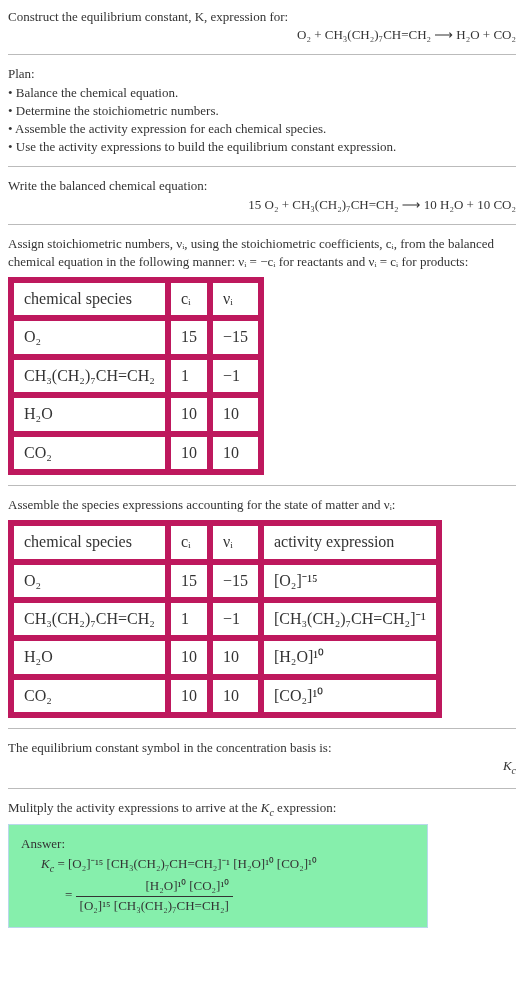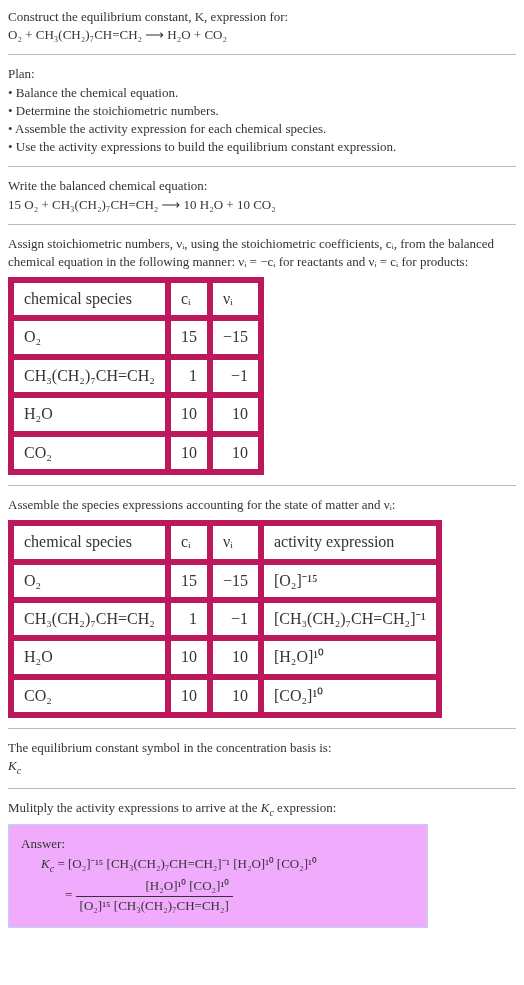--- a/index.html
+++ b/index.html
@@ -1,25 +1,25 @@
 <!DOCTYPE html>
 <html><head>
 <meta charset="utf-8">
 <style>
 * { box-sizing: border-box; margin: 0; padding: 0; }
 body { font-family: Georgia, 'Times New Roman', serif; font-size: 13px; color: #333; background: #fff; padding: 8px; width: 524px; line-height: 1.4; }
 .section { margin-bottom: 8px; }
 hr.sep { border: none; border-top: 1px solid #bbb; margin: 10px 0; }
-.formula { font-family: Georgia, serif; }
+.formula { font-family: Georgia, serif; text-align: right; }
 sub { font-size: 10px; vertical-align: sub; }
 table { border-collapse: collapse; margin: 6px 0; }
 th, td { border: 6px solid #be185d; padding: 5px 10px; text-align: left; font-size: 16px; }
 th { font-weight: normal; }
-td.num { text-align: right; }
-.answer-box { background: #f0abfc; border: 1px solid #b8d8ea; padding: 10px 12px; margin-top: 4px; max-width: 420px; }
+td.num { }
+.answer-box { background: #86efac; border: 1px solid #b8d8ea; padding: 10px 12px; margin-top: 4px; max-width: 420px; }
 .answer-box .indent { padding-left: 20px; }
 .frac { display: inline-block; vertical-align: middle; text-align: right; }
 .frac .num { display: block; border-bottom: 1px solid #333; padding: 0 4px; }
 .frac .den { display: block; padding: 0 4px; }
 .eqline { margin: 2px 0; }
 .ml { padding-left: 24px; }
 </style>
 </head>
 <body>
 

